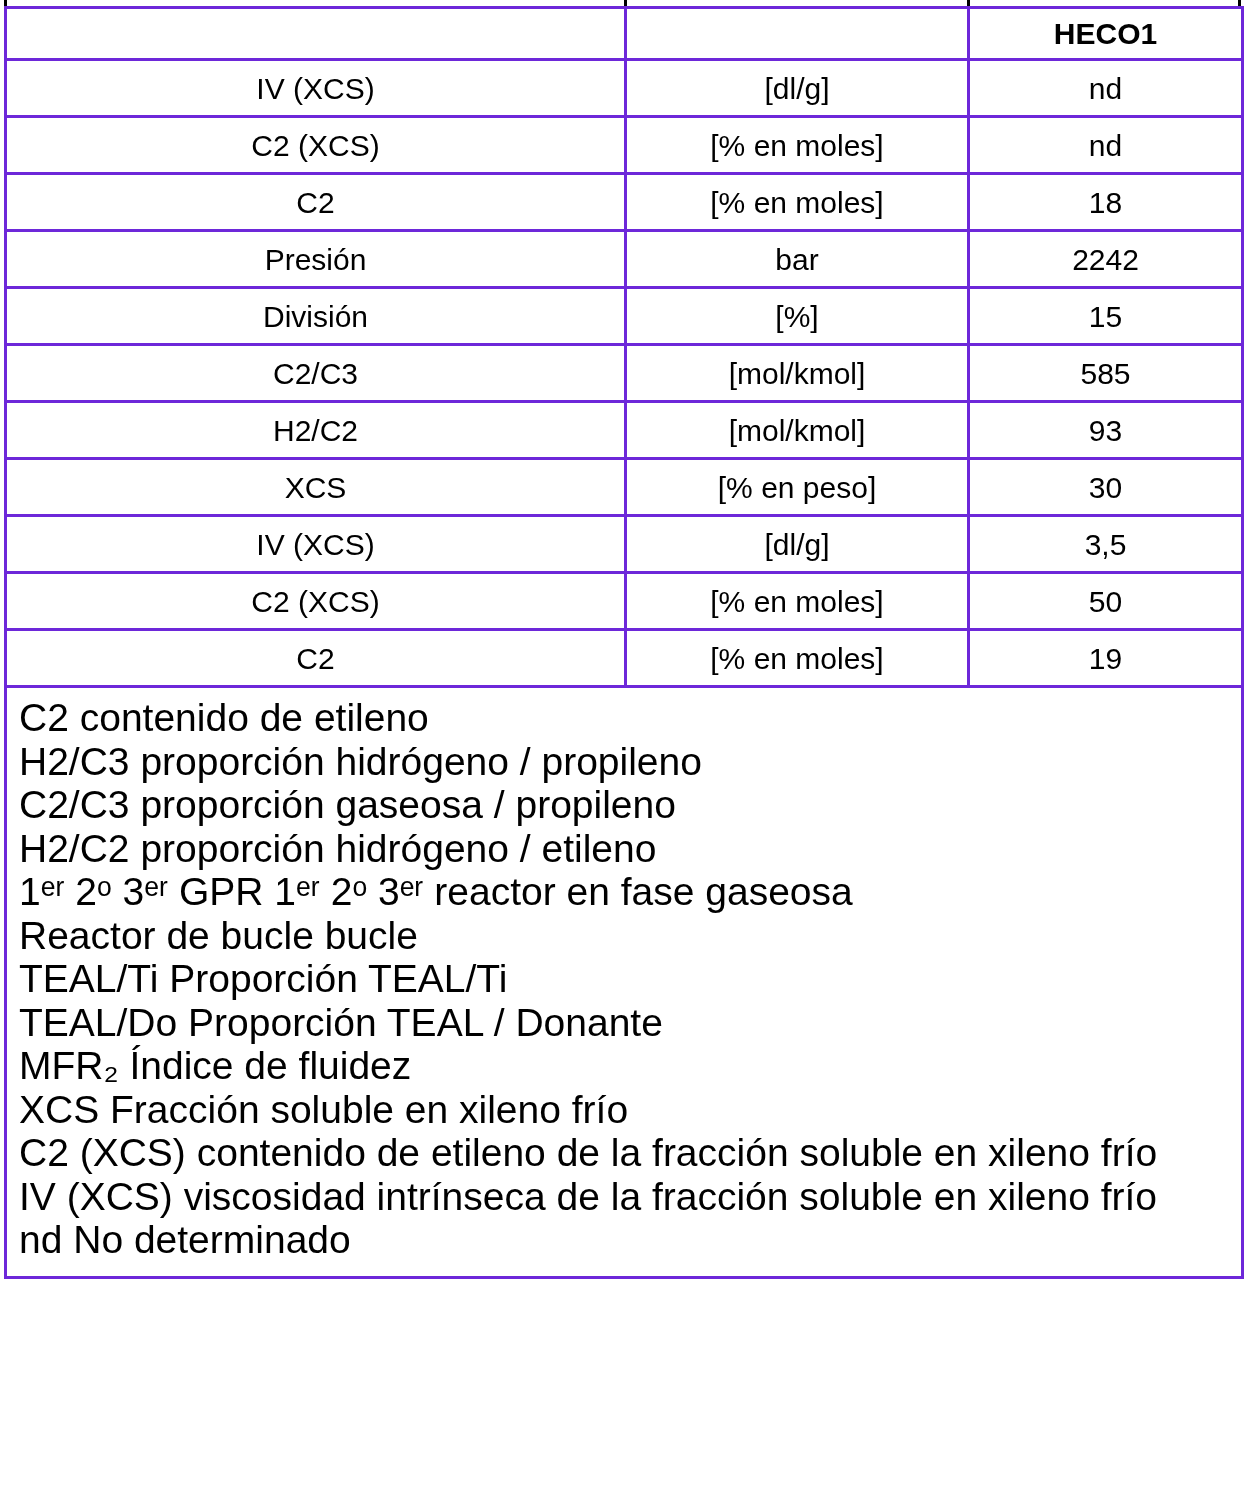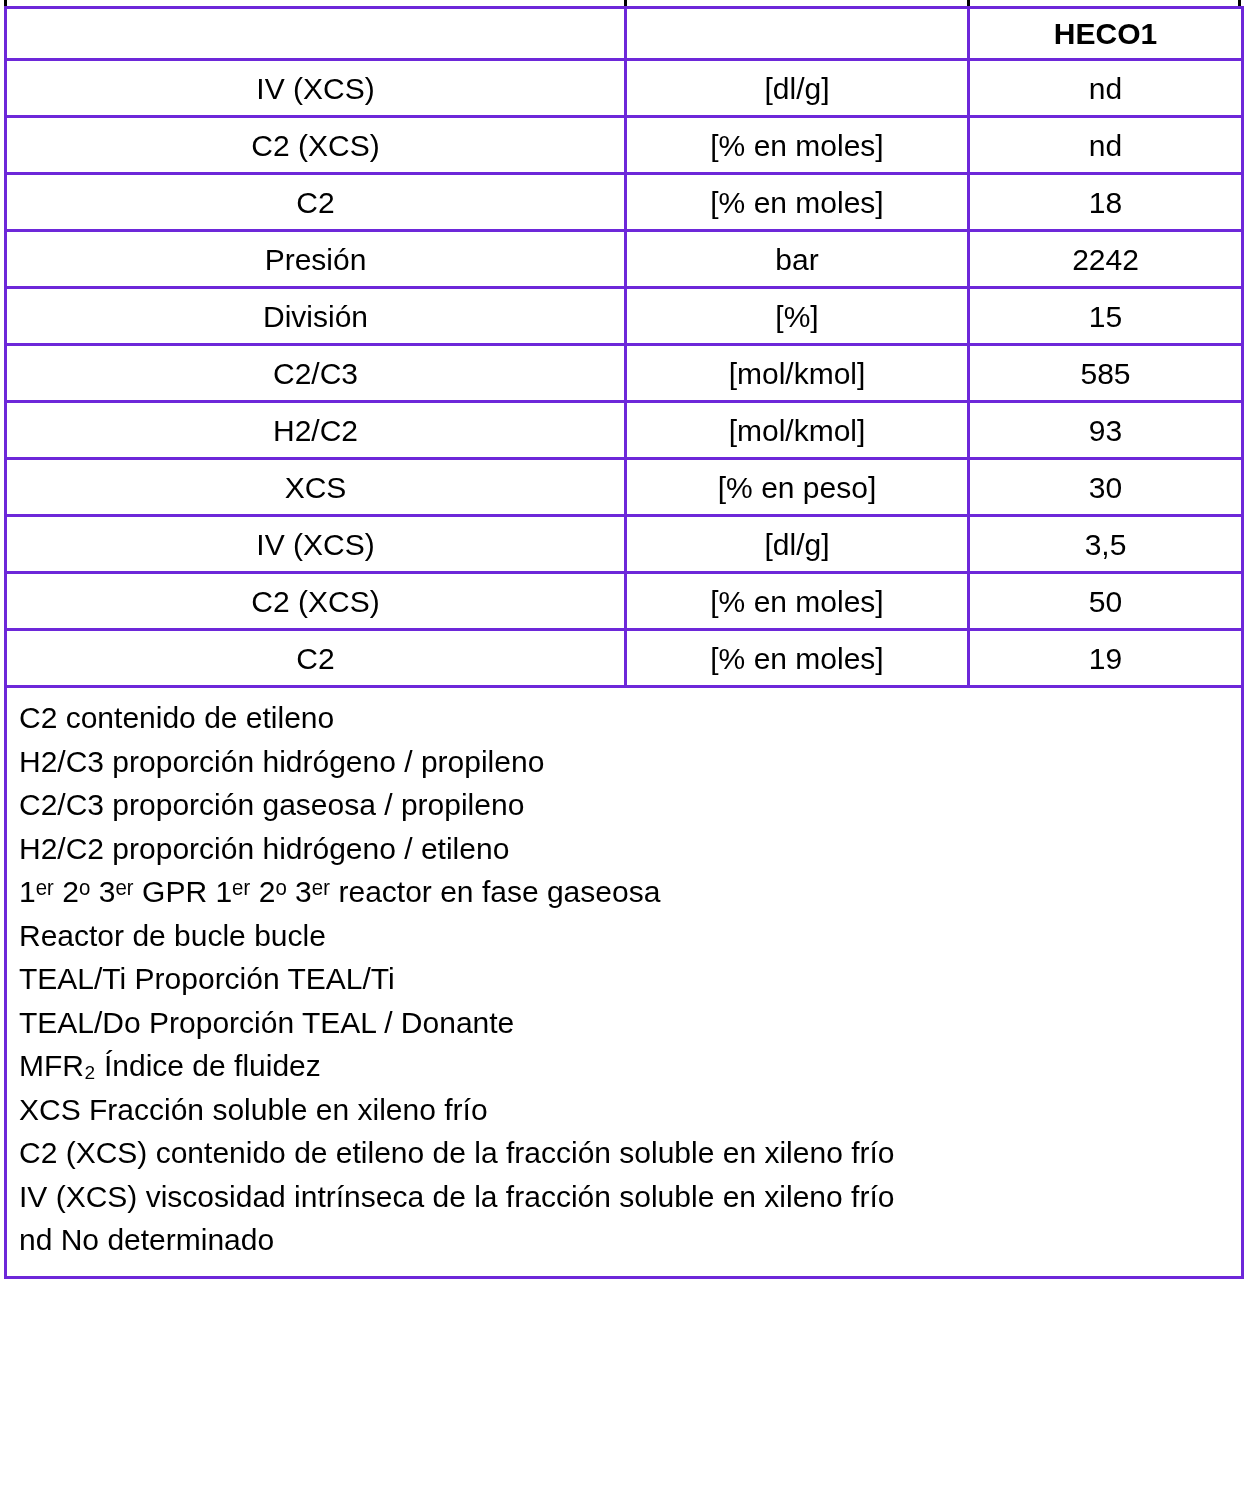--- a/index.html
+++ b/index.html
@@ -51,21 +51,21 @@
   }
   tr.header-row { height: 52px; }
   tr.data-row { height: 57px; }
   .bold { font-weight: bold; }
   td.footnotes {
     text-align: left;
     vertical-align: top;
     padding: 8px 10px 14px 12px;
   }
   .fn {
-    font-size: 30px;
+    font-size: 39px;
     line-height: 43.5px;
     white-space: nowrap;
   }
 </style>
 </head>
 <body>
 
 <div class="top-stub">
   <span class="stub stub-1"></span>
   <span class="stub stub-2"></span>

